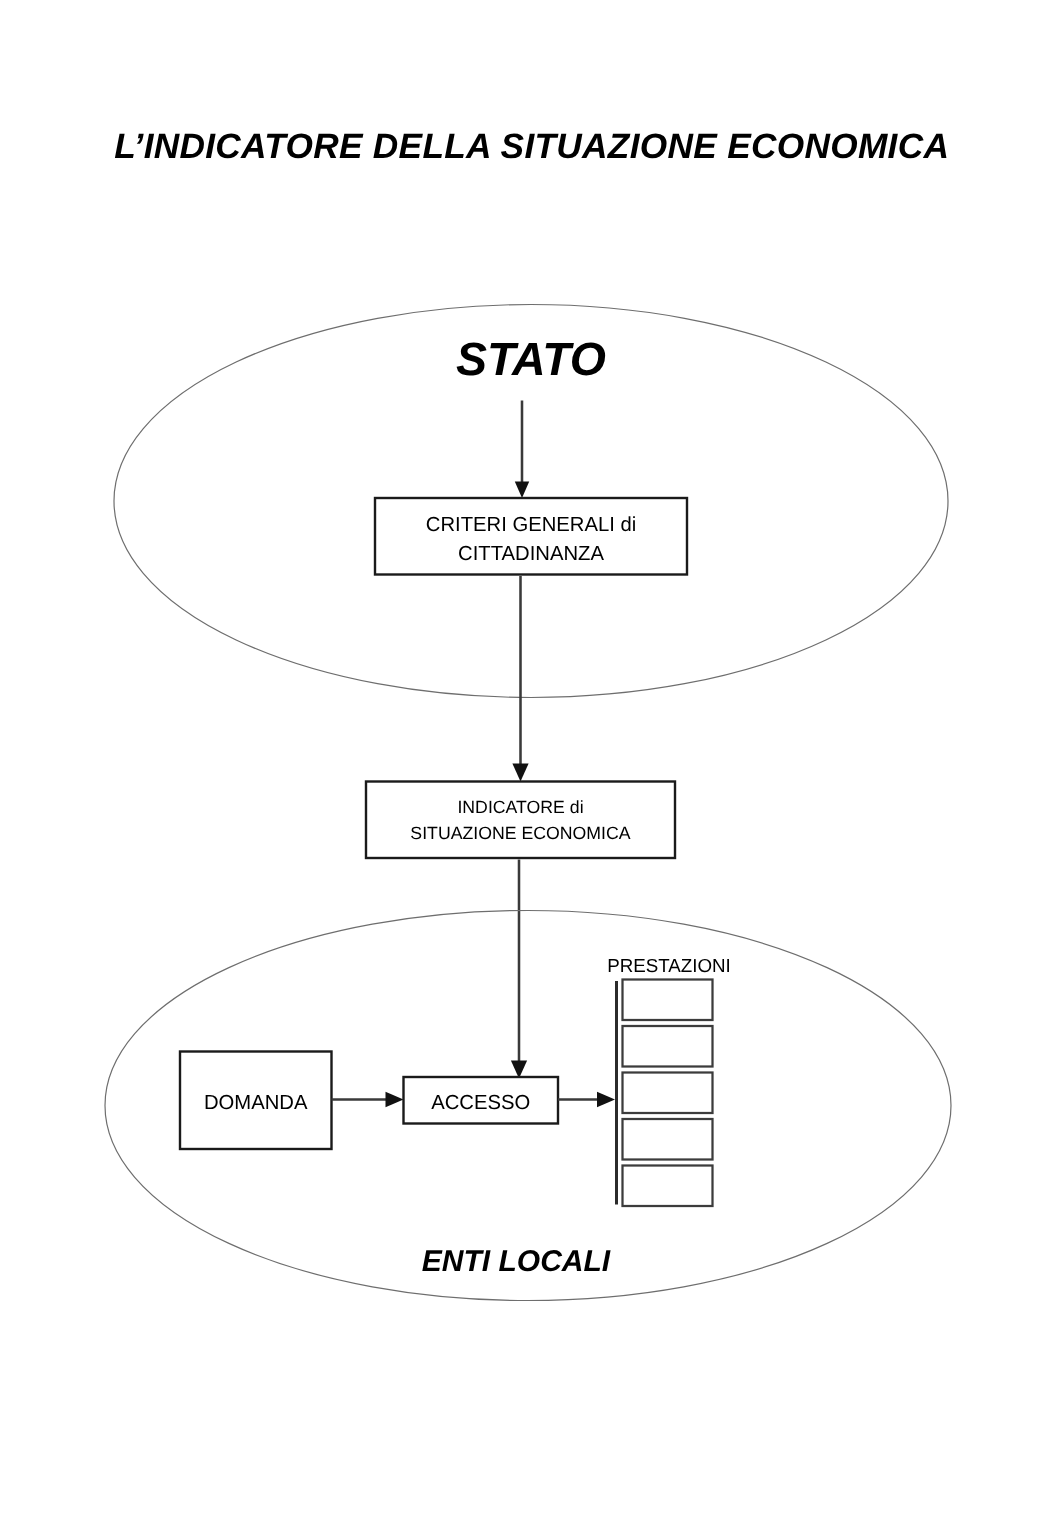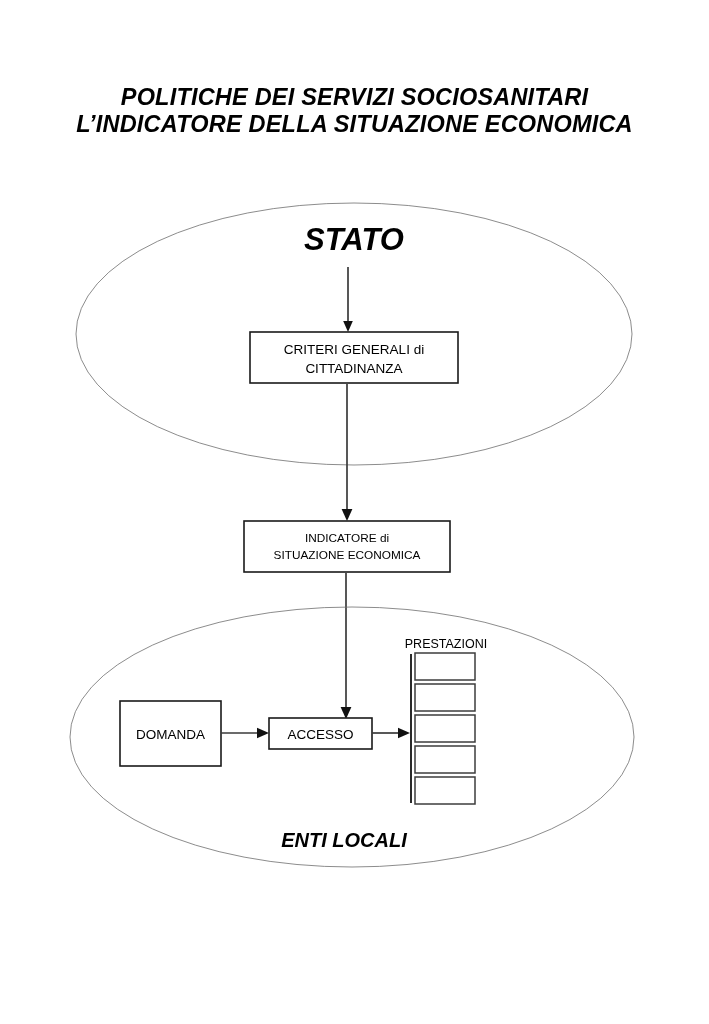--- a/index.html
+++ b/index.html
@@ -98,21 +98,20 @@
   text.group-label {
     font-size: 12.5px;
   }
 </style>
 </head>
 <body>
 
 <div id="page">
 
   <div class="title-block">
-    <span class="title-line">POLITICHE DEI SERVIZI SOCIOSANITARI</span>
     <span class="title-line">L’INDICATORE DELLA SITUAZIONE ECONOMICA</span>
   </div>
 
   <svg id="diagram" viewBox="0 0 709 1024">
 
     <ellipse class="ellipse-shape" cx="354" cy="334" rx="278" ry="131"></ellipse>
 
     <text class="lbl region-label big" x="354" y="250" text-anchor="middle">STATO</text>
 
     <line class="connector" x1="348" y1="267" x2="348" y2="324"></line>

